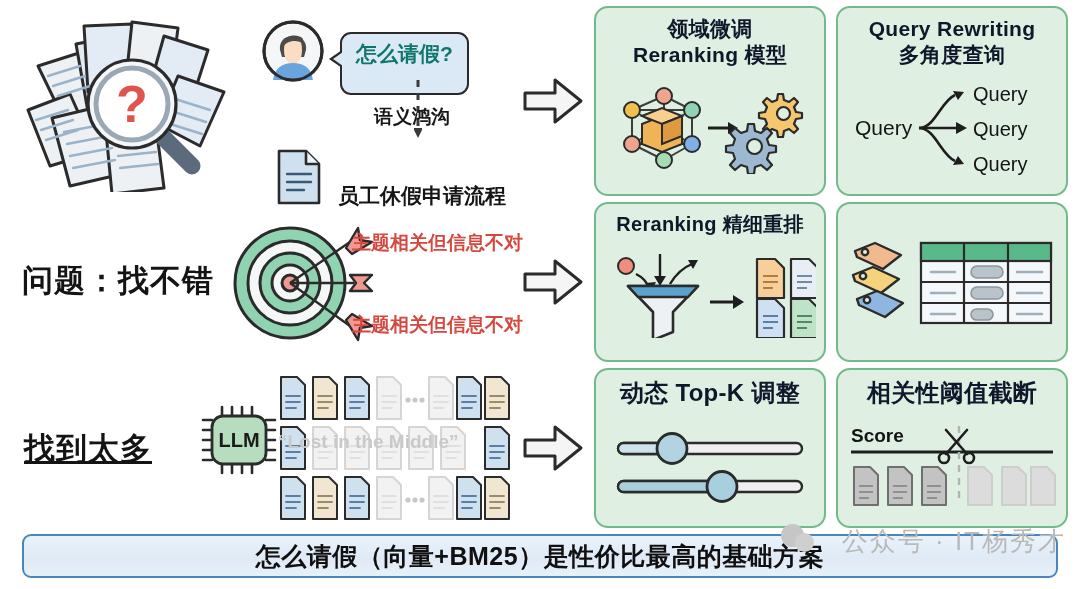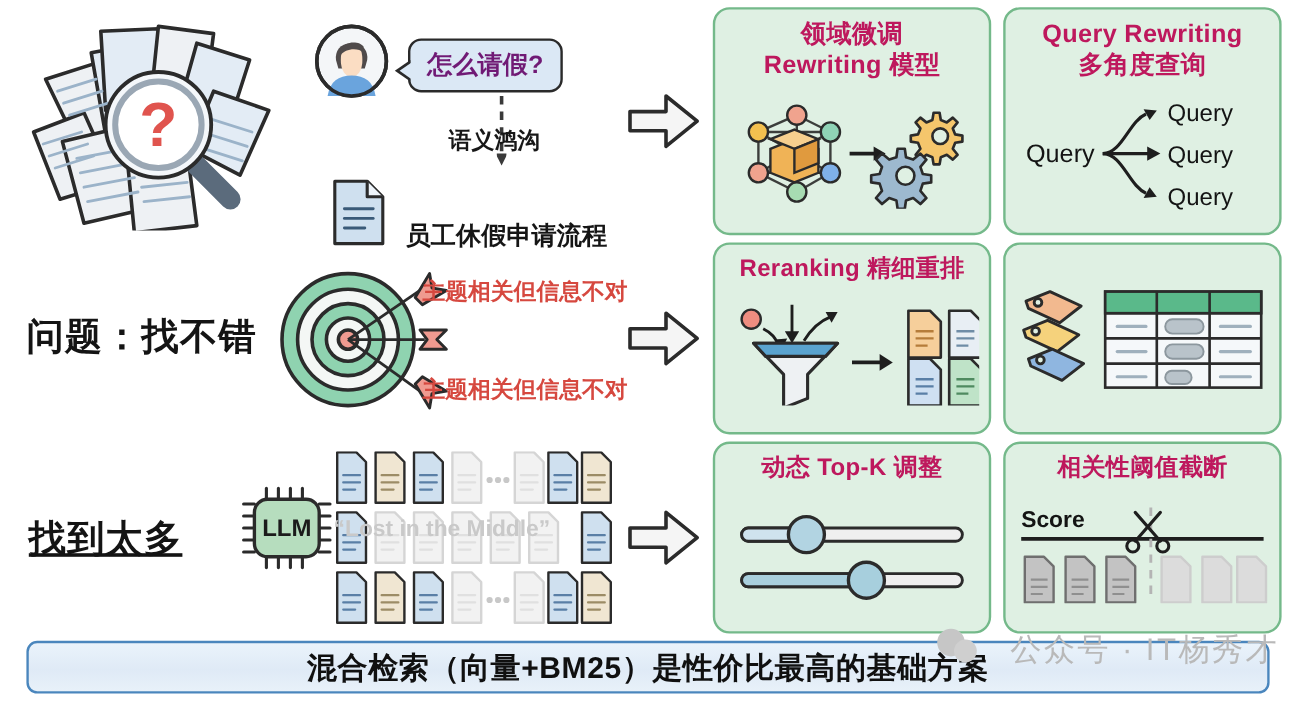--- a/index.html
+++ b/index.html
@@ -54,26 +54,26 @@
     flex-direction: column;
     align-items: center;
     box-sizing: border-box;
     padding: 8px 6px 6px;
     overflow: hidden;
   }
   .card-title {
     text-align: center;
     font-weight: bold;
     line-height: 1.22;
-    color: #be185d;
+    color: #0f172a;
     letter-spacing: 0.3px;
   }
   .r1 .card-title { font-size: 21px; }
   .r2 .card-title { font-size: 20px; }
-  .r3 .card-title { font-size: 20px; }
+  .r3 .card-title { font-size: 24px; }
   .card-title .ln { display: block; }
   .card-art {
     flex: 1 1 auto;
     width: 100%;
     display: flex;
     align-items: center;
     justify-content: center;
   }
 
   
@@ -89,24 +89,24 @@
   
   .doc-pile { position: absolute; left: 22px; top: 8px; }
   .person-block { position: absolute; left: 262px; top: 14px; }
 
   .bubble {
     position: absolute;
     left: 78px; top: 12px;
     background: #dbe8f5;
     border: 2.5px solid #2a2a2a;
     border-radius: 11px;
-    padding: 6px 14px 7px;
+    padding: 6px 14px 25px;
     font-size: 21px;
     font-weight: bold;
-    color: #701a75;
+    color: #0f766e;
     white-space: nowrap;
   }
   .bubble:before {
     content: "";
     position: absolute;
     left: -13px; top: 16px;
     width: 0; height: 0;
     border-top: 9px solid transparent;
     border-bottom: 9px solid transparent;
     border-right: 13px solid #2a2a2a;
@@ -312,21 +312,21 @@
       <svg width="62" height="50" viewBox="0 0 62 50">
         <path d="M3 17 h30 v-13 l26 21 -26 21 v-13 h-30z" fill="#f5f5f5" stroke="#2b2b2b" stroke-width="3" stroke-linejoin="round"></path>
       </svg>
     </div>
 
     <div class="cards-zone">
 
       <div class="card">
         <div class="card-title">
           <span class="ln">领域微调</span>
-          <span class="ln">Rewriting 模型</span>
+          <span class="ln">Reranking 模型</span>
         </div>
         <div class="card-art">
           <svg width="196" height="92" viewBox="0 0 196 92">
 
             <g stroke="#2b2b2b" stroke-width="2" opacity="0.9">
               <line x1="20" y1="28" x2="52" y2="14"></line>
                 <line x1="52" y1="14" x2="80" y2="28"></line>
               <line x1="80" y1="28" x2="80" y2="62"></line>
                 <line x1="80" y1="62" x2="52" y2="78"></line>
               <line x1="52" y1="78" x2="20" y2="62"></line>
@@ -726,21 +726,21 @@
                   <path d="M1 1 h16 l8 8 v30 h-24z"></path>
                 </g>
             </g>
           </svg>
         </div>
       </div>
     </div>
   </div>
 
   <div class="banner">
-    <span class="banner-text">混合检索（向量+BM25）是性价比最高的基础方案</span>
+    <span class="banner-text">怎么请假（向量+BM25）是性价比最高的基础方案</span>
   </div>
 
   <div class="watermark">
     <span class="wm-logo">
         <i class="a"></i>
         <i class="b"></i>
       </span>
     <span class="wm-text">公众号 · IT杨秀才</span>
   </div>
 

